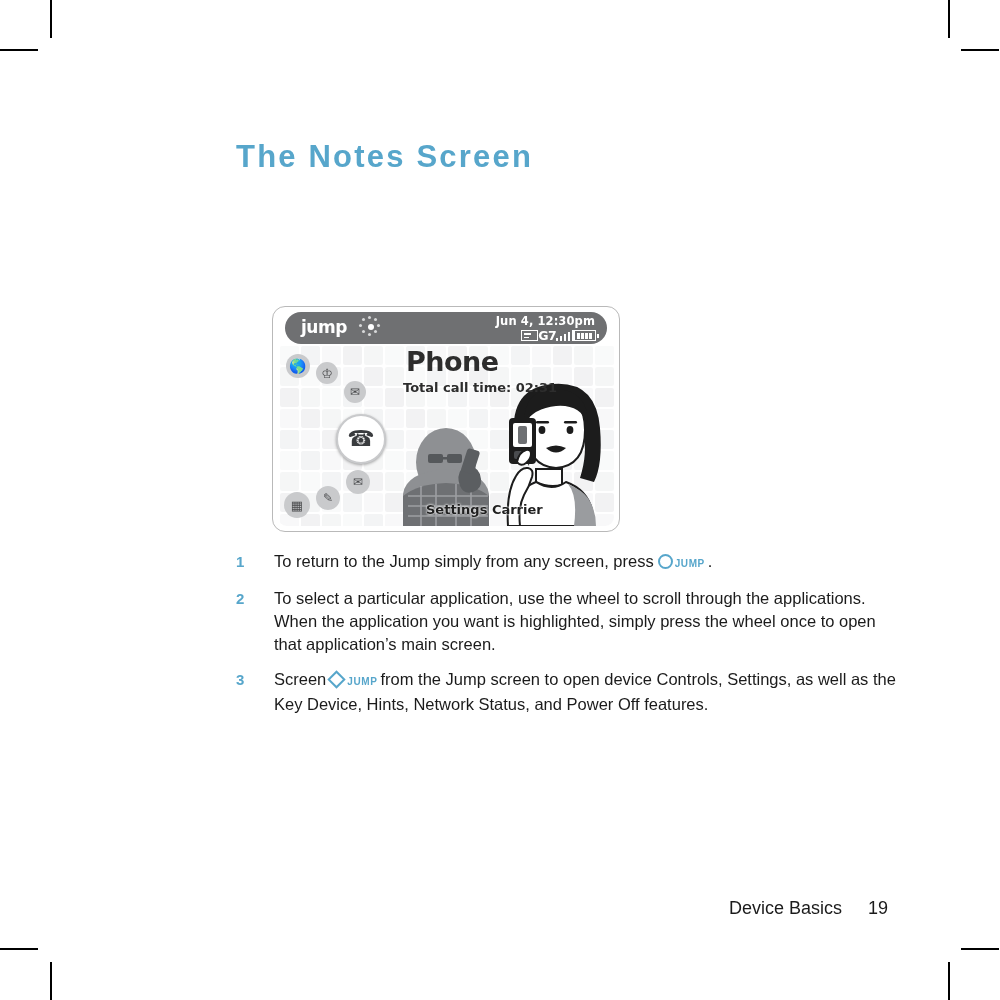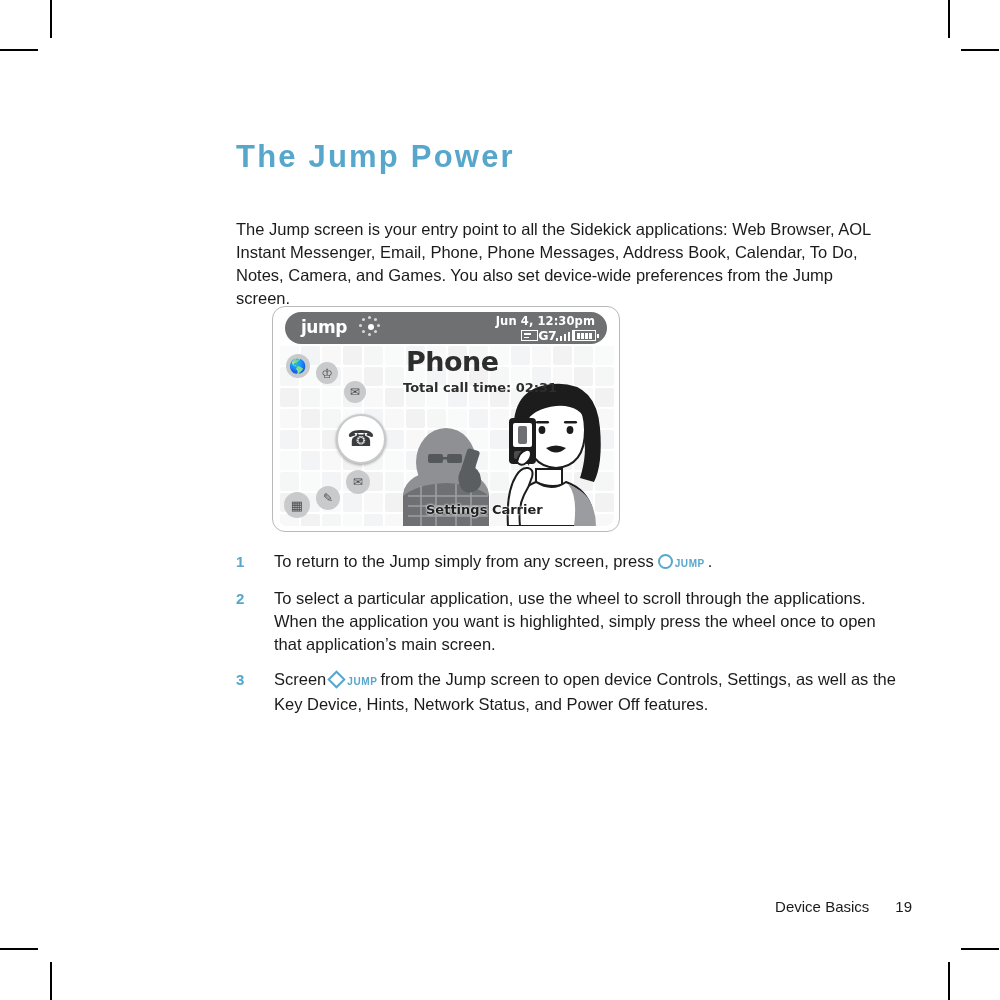--- a/index.html
+++ b/index.html
@@ -311,43 +311,41 @@
     letter-spacing: 0.6px;
     margin-right: 3px;
   }
 
   
   .footer {
     position: absolute;
     left: 0; top: 898px;
     width: 888px;
     text-align: right;
-    font-size: 15px;
+    font-size: 18px;
     color: #1b1b1b;
-    margin-left: 24px;
   }
   .footer .pg { margin-left: 26px; }
 </style>
 </head>
 <body>
 
 <div class="crop v crop-tl-v"></div>
 <div class="crop h crop-tl-h"></div>
 <div class="crop v crop-tr-v"></div>
 <div class="crop h crop-tr-h"></div>
 <div class="crop v crop-bl-v"></div>
 <div class="crop h crop-bl-h"></div>
 <div class="crop v crop-br-v"></div>
 <div class="crop h crop-br-h"></div>
 
 <div class="page">
 
-  <h1 class="page-title">The Jump Power</h1>
-
-  <p class="intro">The Jump screen is your entry point to all the Sidekick applications: Web Browser, AOL Instant Messenger, Email, Phone, Phone Messages, Address Book, Calendar, To Do, Notes, Camera, and Games. You also set device-wide preferences from the Jump screen.</p>
+  <h1 class="page-title">The Notes Screen</h1>
+
 
   <div class="device">
     <div class="device-inner">
 
       <div class="statusbar">
         <span class="jump-logo">jump</span>
         <span class="jump-dots">
           <i style="left:9px;  top:0px;"></i>
           <i style="left:15px; top:2px;"></i>
           <i style="left:18px; top:8px;"></i>

